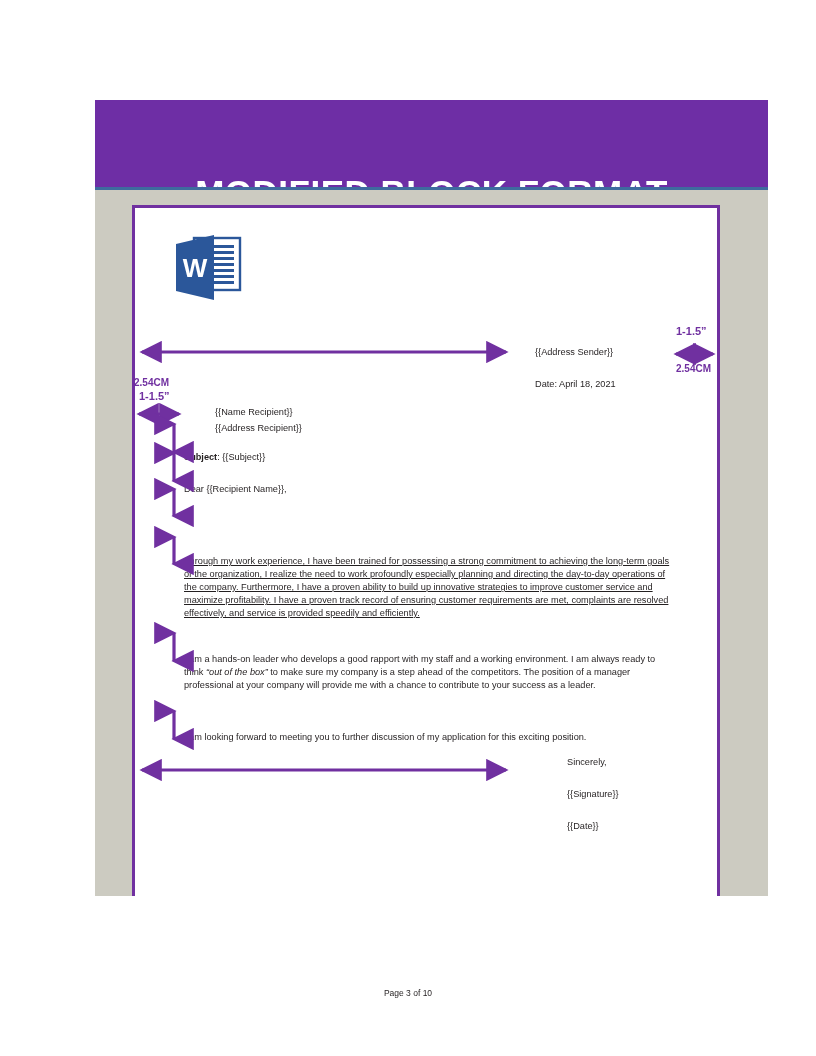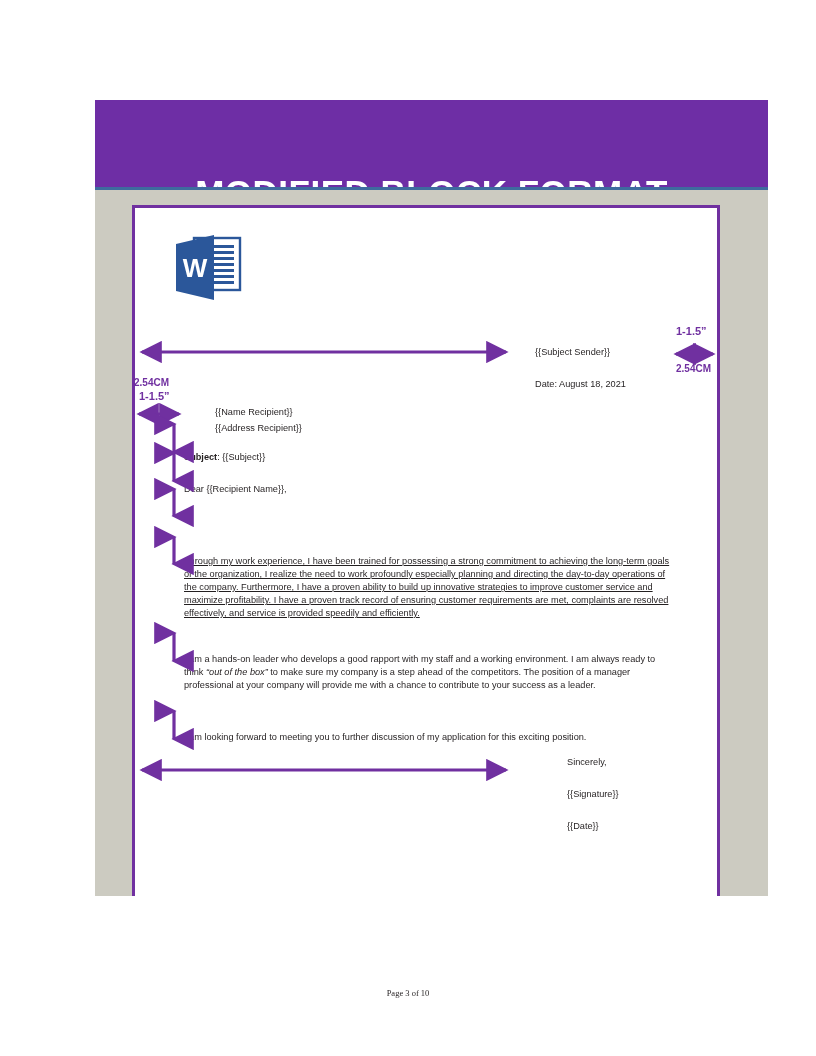--- a/index.html
+++ b/index.html
@@ -138,21 +138,21 @@
 
   
   .footer {
     position: absolute;
     left: 0;
     top: 988px;
     width: 816px;
     text-align: center;
     font-size: 8.5px;
     color: #231f20;
-    font-family: Liberation Serif, serif;
+    font-family: Liberation Sans, sans-serif;
   }
 </style>
 </head>
 <body>
 
 <div class="banner">
   <div class="banner-title">MODIFIED BLOCK FORMAT</div>
 </div>
 <div class="banner-underline"></div>
 
@@ -173,22 +173,22 @@
         <rect x="32" y="53" width="34" height="3"></rect>
       </g>
       <path d="M8 16 L46 7 L46 72 L8 63 Z" fill="#2B579A"></path>
       <text x="27" y="49" font-family="Liberation Sans, sans-serif" font-size="26" font-weight="bold" fill="#ffffff" text-anchor="middle">W</text>
     </svg>
   </div>
 
   <div class="letter">
 
     <div class="sender-block">
-      <div class="sender-line">{{Subject Sender}}</div>
-      <div class="sender-line">Date: August 18, 2021</div>
+      <div class="sender-line">{{Address Sender}}</div>
+      <div class="sender-line">Date: April 18, 2021</div>
     </div>
 
     <div class="recip-block">
       <div class="recip-line">{{Name Recipient}}</div>
       <div class="recip-line">{{Address Recipient}}</div>
     </div>
 
     <div class="subject-line"><b>Subject</b><span>: {{Subject}}</span></div>
 
     <div class="salutation">Dear {{Recipient Name}},</div>

